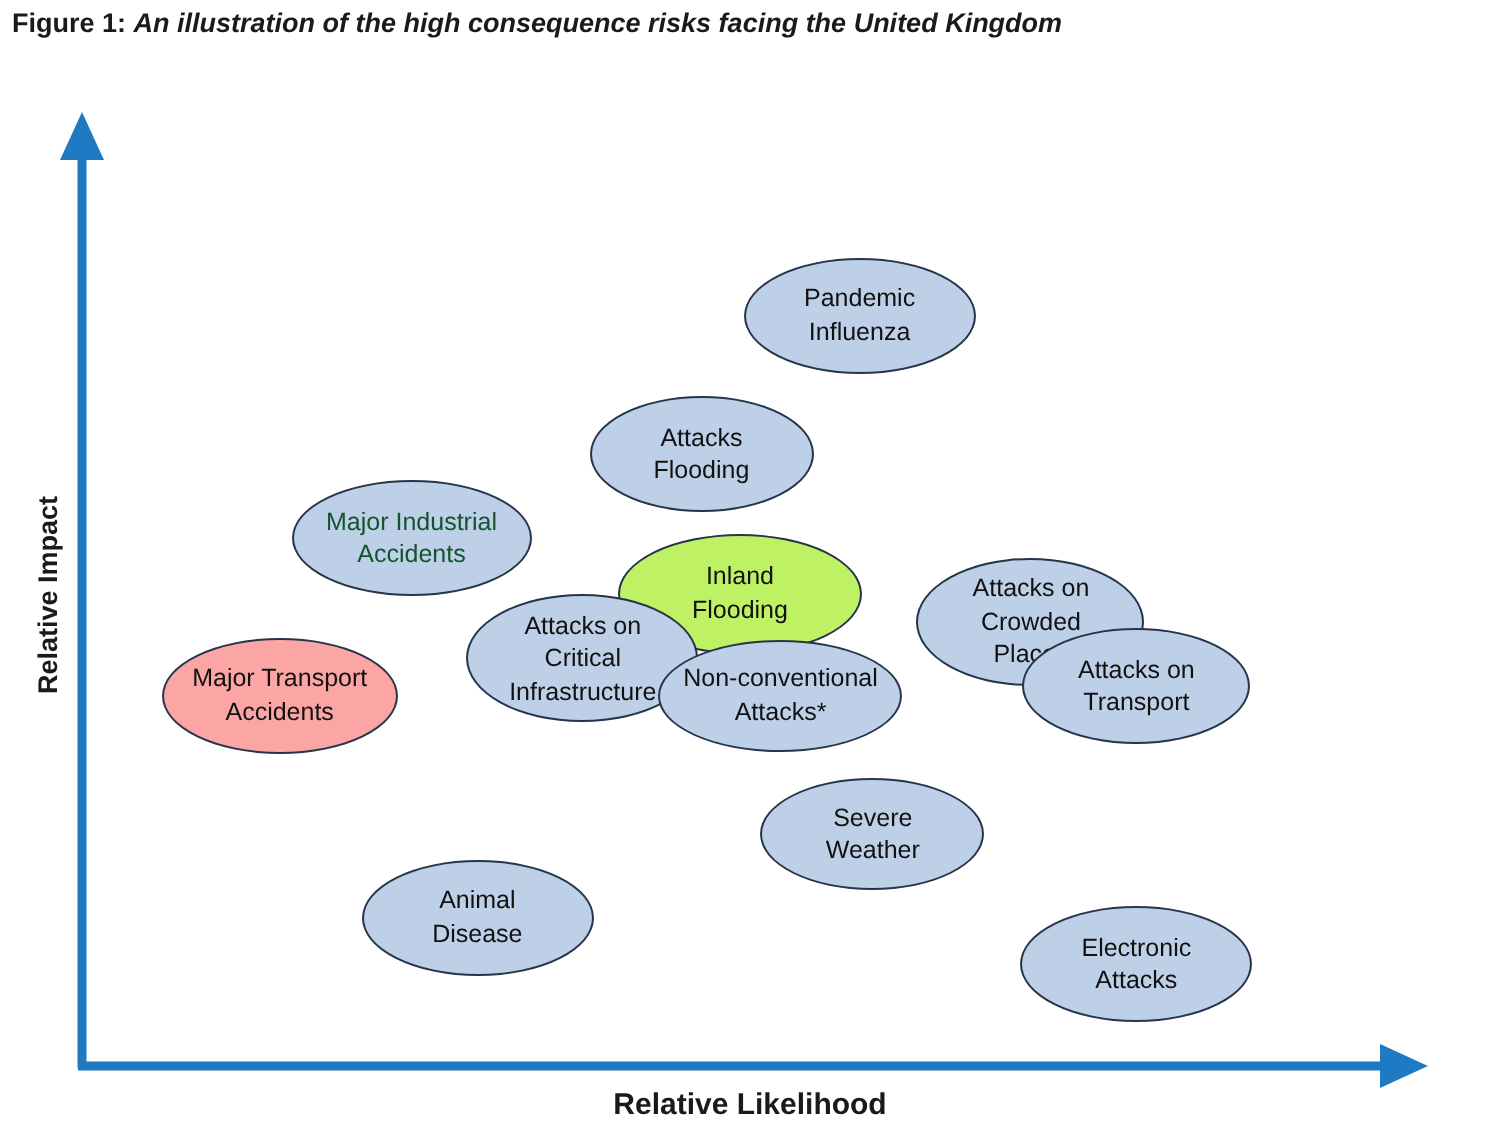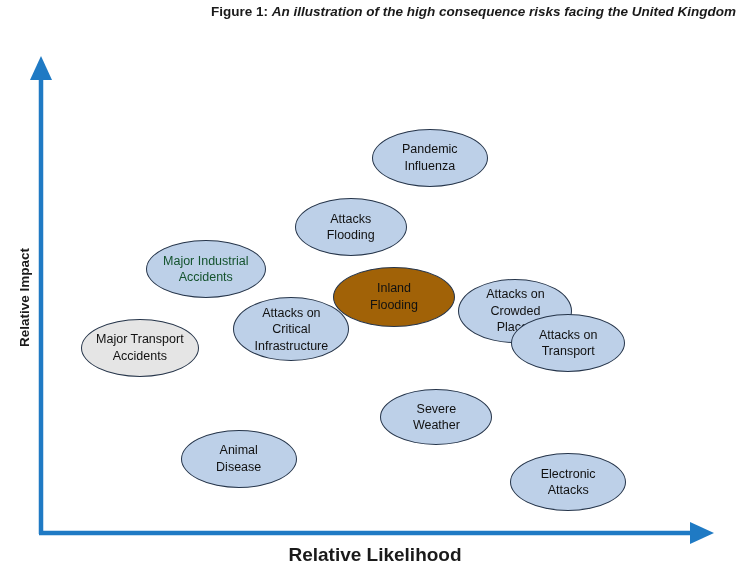--- a/index.html
+++ b/index.html
@@ -22,21 +22,20 @@
   
   .caption {
     position: absolute;
     left: 6px;
     top: 2px;
     width: 730px;
     font-size: 13.5px;
     font-weight: bold;
     line-height: 20px;
     white-space: nowrap;
-    text-align: right;
   }
   .caption .caption-prefix { font-style: normal; }
   .caption .caption-title  { font-style: italic; }
 
   
   .plot-area {
     position: absolute;
     left: 0;
     top: 28px;
     width: 744px;
@@ -69,21 +68,21 @@
     transform: rotate(-90deg);
     transform-origin: center center;
     white-space: nowrap;
   }
   .axis-title-x {
     position: absolute;
     left: 225px;
     top: 516px;
     width: 300px;
     text-align: center;
-    font-size: 19px;
+    font-size: 15px;
     font-weight: bold;
     white-space: nowrap;
   }
 
   
   .bubble {
     position: absolute;
     box-sizing: border-box;
     border-radius: 50%;
     background: #bdd0e8;
@@ -129,41 +128,45 @@
 Influenza</span>
         </div>
         <div class="bubble" title="Coastal Flooding" style="left: 294.73px; top: 170.42px; width: 112px; height: 58px; z-index: 2; background: rgb(189, 208, 232); border-color: rgb(38, 53, 74);">
           <span class="bubble-label" style="color: rgb(17, 17, 17);">Attacks
 Flooding</span>
         </div>
         <div class="bubble" title="Major Industrial Accidents" style="left: 145.75px; top: 212.09px; width: 120px; height: 58px; z-index: 3; background: rgb(189, 208, 232); border-color: rgb(38, 53, 74);">
           <span class="bubble-label" style="color: #14532d;">Major Industrial
 Accidents</span>
         </div>
-        <div class="bubble" title="Inland Flooding" style="left: 333px; top: 238.87px; width: 122px; height: 60px; z-index: 5; background: #a16207; border-color: rgb(38, 53, 74);">
+        <div class="bubble" title="Inland Flooding" style="left: 309px; top: 238.87px; width: 122px; height: 60px; z-index: 5; background: #bef264; border-color: rgb(38, 53, 74);">
           <span class="bubble-label" style="color: rgb(17, 17, 17);">Inland
 Flooding</span>
         </div>
         <div class="bubble" title="Attacks on Crowded Places" style="left: 458.48px; top: 250.76px; width: 114px; height: 64px; z-index: 4; background: rgb(189, 208, 232); border-color: rgb(38, 53, 74);">
           <span class="bubble-label" style="color: rgb(17, 17, 17);">Attacks on
 Crowded
 Places</span>
         </div>
         <div class="bubble" title="Attacks on Critical Infrastructure" style="left: 233.42px; top: 269.28px; width: 116px; height: 64px; z-index: 6; background: rgb(189, 208, 232); border-color: rgb(38, 53, 74);">
           <span class="bubble-label" style="color: rgb(17, 17, 17);">Attacks on
 Critical
 Infrastructure</span>
         </div>
-        <div class="bubble" title="Major Transport Accidents" style="left: 80.85px; top: 290.8px; width: 118px; height: 58px; z-index: 7; background: #e5e5e5; border-color: rgb(38, 53, 74);">
+        <div class="bubble" title="Major Transport Accidents" style="left: 80.85px; top: 290.8px; width: 118px; height: 58px; z-index: 7; background: #fca5a5; border-color: rgb(38, 53, 74);">
           <span class="bubble-label" style="color: rgb(17, 17, 17);">Major Transport
 Accidents</span>
         </div>
         <div class="bubble" title="Attacks on Transport" style="left: 511.2px; top: 286.17px; width: 114px; height: 58px; z-index: 8; background: rgb(189, 208, 232); border-color: rgb(38, 53, 74);">
           <span class="bubble-label" style="color: rgb(17, 17, 17);">Attacks on
 Transport</span>
+        </div>
+        <div class="bubble" title="Non-conventional Attacks*" style="left: 329.27px; top: 291.8px; width: 122px; height: 56px; z-index: 9; background: rgb(189, 208, 232); border-color: rgb(38, 53, 74);">
+          <span class="bubble-label" style="color: rgb(17, 17, 17);">Non-conventional
+Attacks*</span>
         </div>
         <div class="bubble" title="Severe Weather" style="left: 380.4px; top: 361.25px; width: 112px; height: 56px; z-index: 10; background: rgb(189, 208, 232); border-color: rgb(38, 53, 74);">
           <span class="bubble-label" style="color: rgb(17, 17, 17);">Severe
 Weather</span>
         </div>
         <div class="bubble" title="Animal Disease" style="left: 180.7px; top: 401.92px; width: 116px; height: 58px; z-index: 11; background: rgb(189, 208, 232); border-color: rgb(38, 53, 74);">
           <span class="bubble-label" style="color: rgb(17, 17, 17);">Animal
 Disease</span>
         </div>
         <div class="bubble" title="Electronic Attacks" style="left: 510.2px; top: 425.07px; width: 116px; height: 58px; z-index: 12; background: rgb(189, 208, 232); border-color: rgb(38, 53, 74);">

